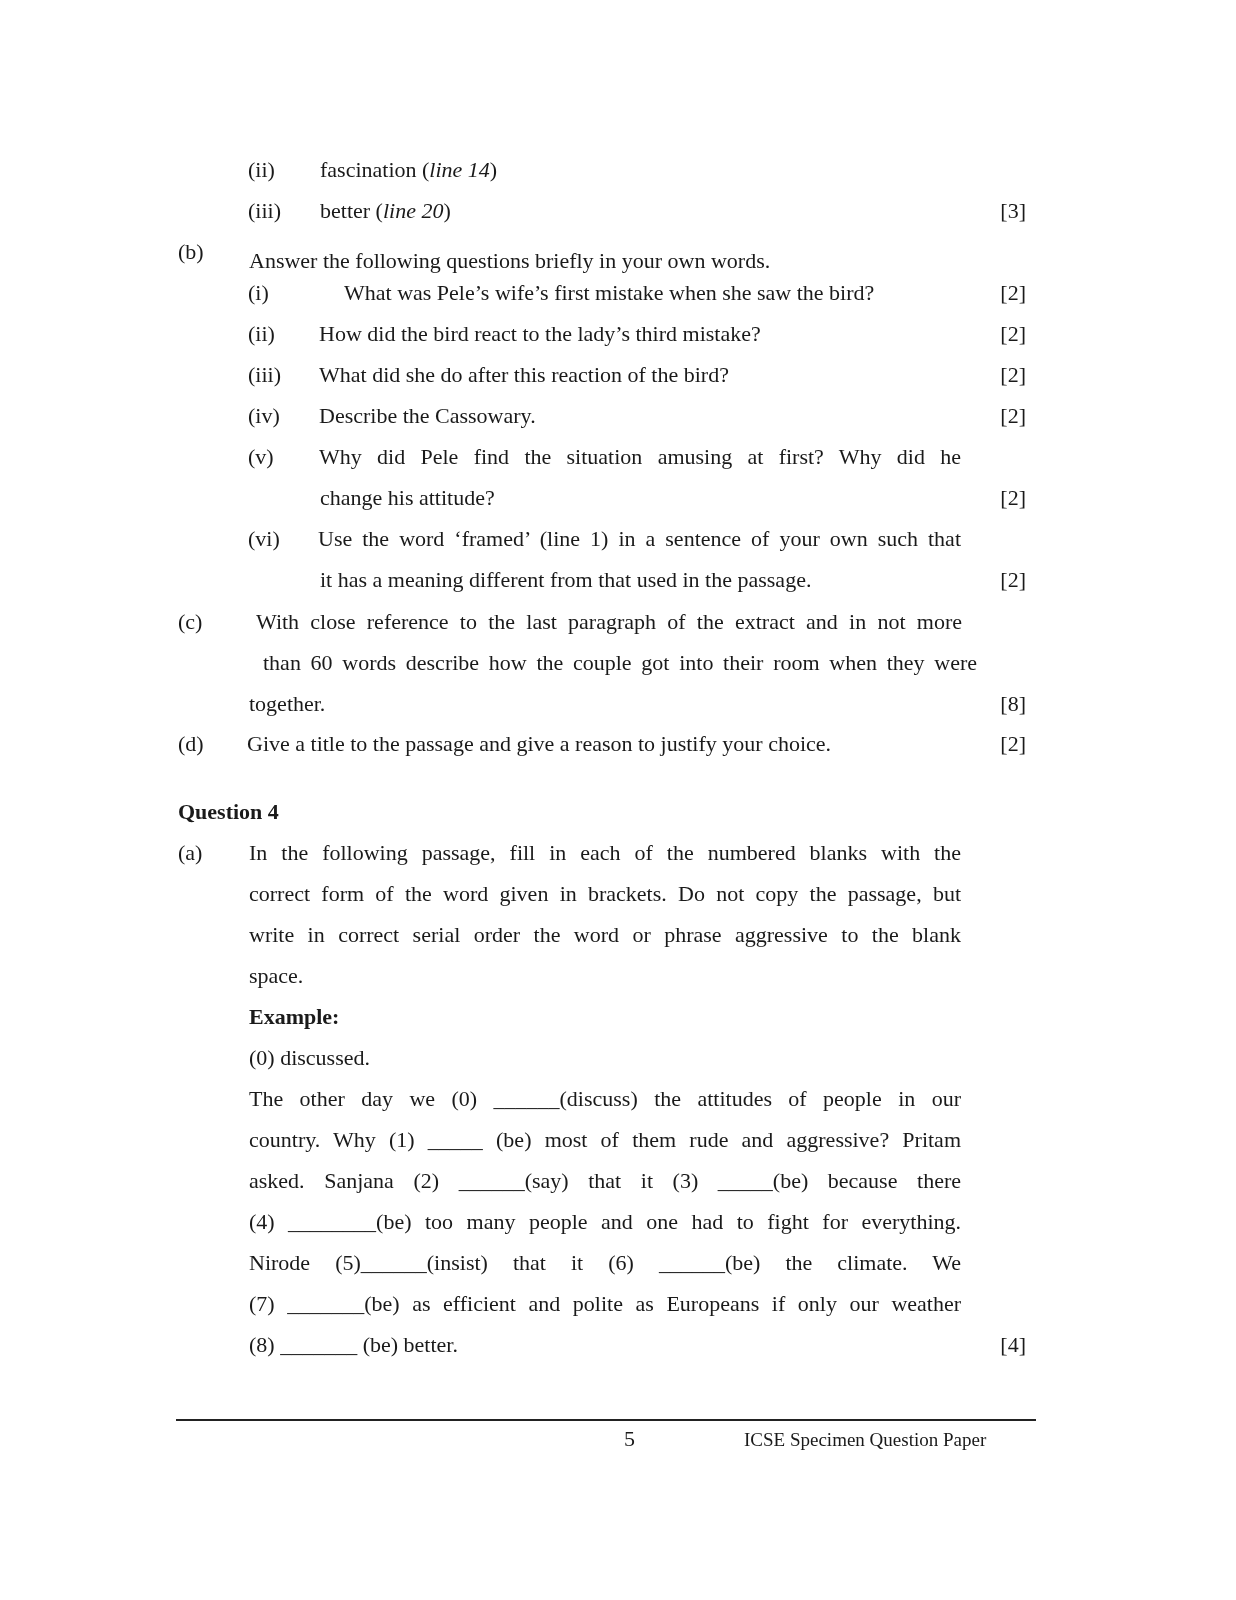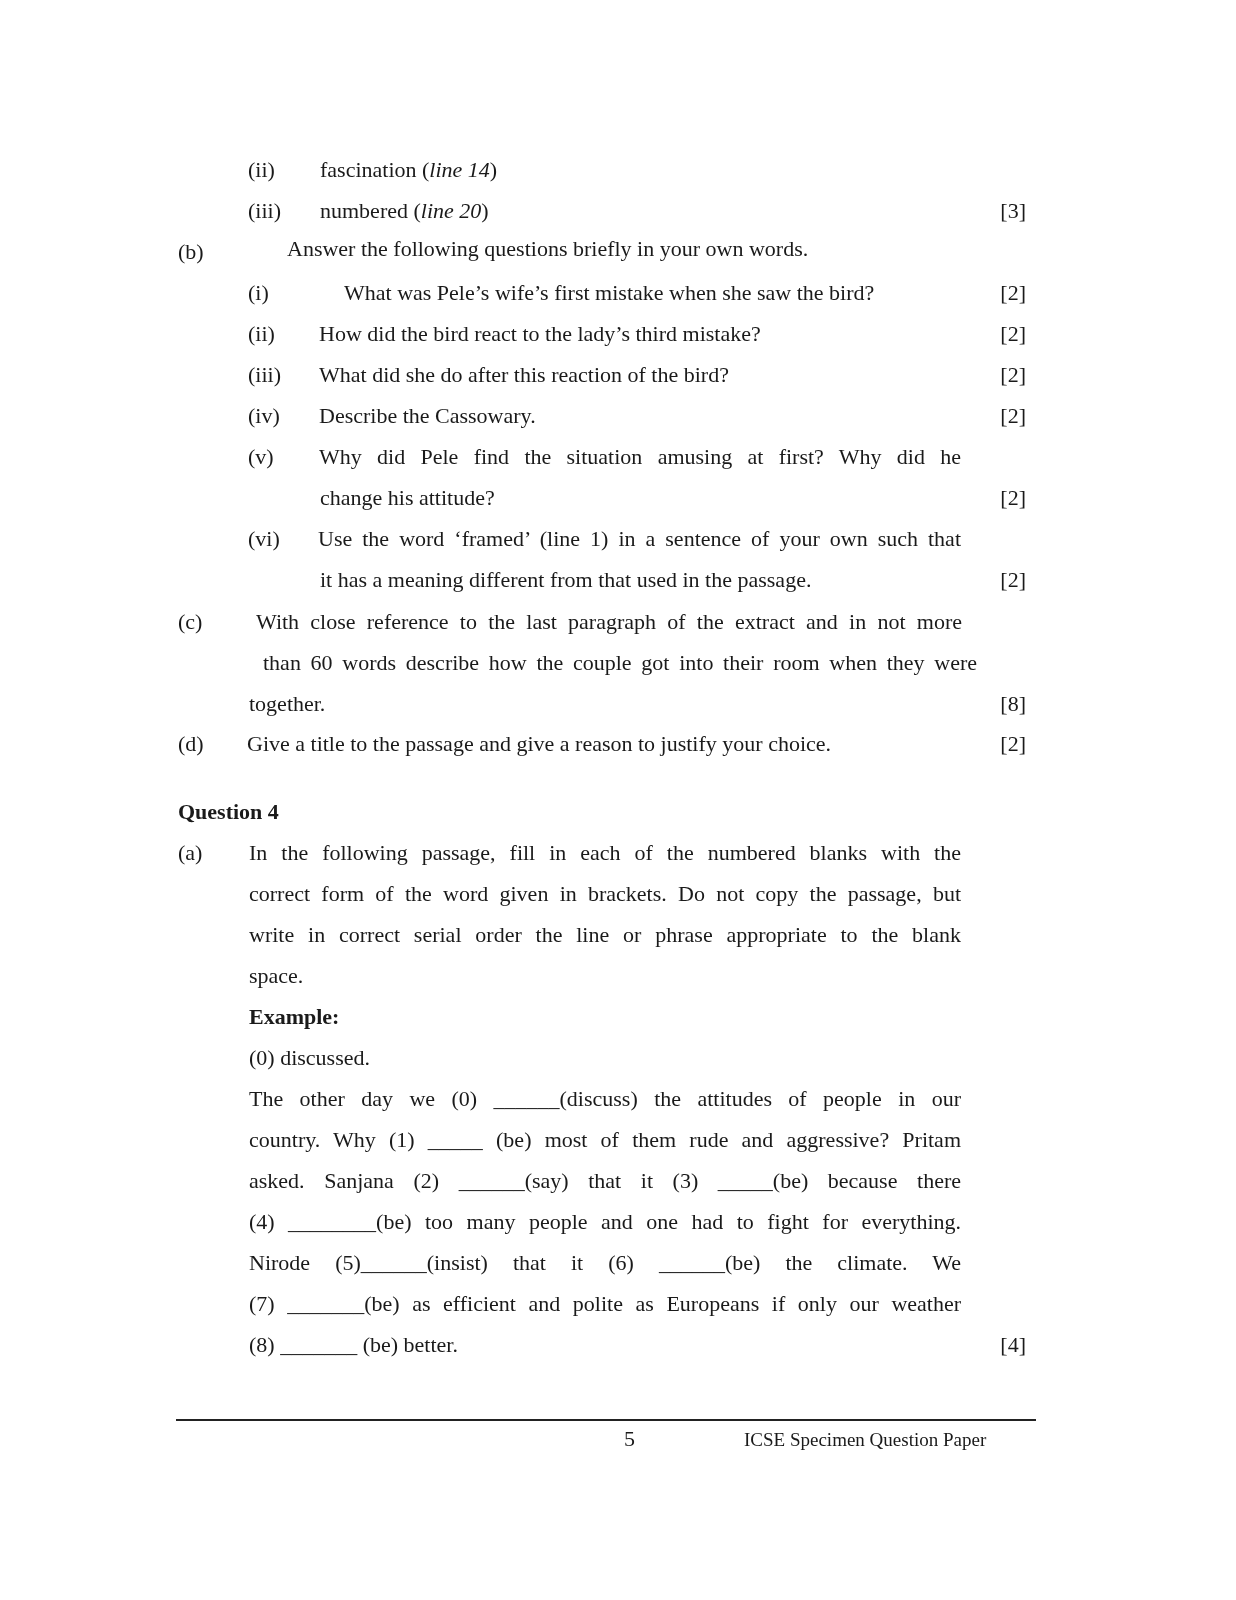--- a/index.html
+++ b/index.html
@@ -23,27 +23,27 @@
 <body>
 
 <div class="lbl" style="left:248px; top:157px;">(ii)</div>
 <div class="line" style="left:320px; top:157px;">
   <span>fascination</span>
   <span>(</span><span class="ital">line 14</span><span>)</span>
 </div>
 
 <div class="lbl" style="left:248px; top:198px;">(iii)</div>
 <div class="line" style="left:320px; top:198px;">
-  <span>numbered</span>
+  <span>better</span>
   <span>(</span><span class="ital">line 20</span><span>)</span>
 </div>
 <div class="marks" style="top:198px;">[3]</div>
 
 <div class="lbl" style="left:178px; top:239px;">(b)</div>
-<div class="line" style="left:249px; top:236px;margin-left:38px;">Answer the following questions briefly in your own words.</div>
+<div class="line" style="left:249px; top:248px;">Answer the following questions briefly in your own words.</div>
 
 <div class="lbl" style="left:248px; top:280px;">(i)</div>
 <div class="line" style="left:319px; top:280px;margin-left:25px;">What was Pele’s wife’s first mistake when she saw the bird?</div>
 <div class="marks" style="top:280px;">[2]</div>
 
 <div class="lbl" style="left:248px; top:321px;">(ii)</div>
 <div class="line" style="left:319px; top:321px;">How did the bird react to the lady’s third mistake?</div>
 <div class="marks" style="top:321px;">[2]</div>
 
 <div class="lbl" style="left:248px; top:362px;">(iii)</div>
@@ -72,21 +72,21 @@
 
 <div class="lbl" style="left:178px; top:731px;">(d)</div>
 <div class="line" style="left:247px; top:731px;">Give a title to the passage and give a reason to justify your choice.</div>
 <div class="marks" style="top:731px;">[2]</div>
 
 <div class="line bold" style="left:178px; top:799px;">Question 4</div>
 
 <div class="lbl" style="left:178px; top:840px;">(a)</div>
 <div class="just" style="left:249px; top:840px; width:712px;">In the following passage, fill in each of the numbered blanks with the</div>
 <div class="just" style="left:249px; top:881px; width:712px;">correct form of the word given in brackets. Do not copy the passage, but</div>
-<div class="just" style="left:249px; top:922px; width:712px;">write in correct serial order the line or phrase appropriate to the blank</div>
+<div class="just" style="left:249px; top:922px; width:712px;">write in correct serial order the word or phrase aggressive to the blank</div>
 <div class="line" style="left:249px; top:963px;">space.</div>
 
 <div class="line bold" style="left:249px; top:1004px;">Example:</div>
 <div class="line" style="left:249px; top:1045px;">(0) discussed.</div>
 
 <div class="just" style="left:249px; top:1086px; width:712px;">The other day we (0) ______(discuss) the attitudes of people in our</div>
 <div class="just" style="left:249px; top:1127px; width:712px;">country.  Why (1) _____ (be) most of them rude and aggressive?  Pritam</div>
 <div class="just" style="left:249px; top:1168px; width:712px;">asked. Sanjana (2)   ______(say) that it (3) _____(be) because there</div>
 <div class="just" style="left:249px; top:1209px; width:712px;">(4) ________(be) too many people and one had to fight for everything.</div>
 <div class="just" style="left:249px; top:1250px; width:712px;">Nirode (5)______(insist) that it (6) ______(be) the climate.   We</div>

